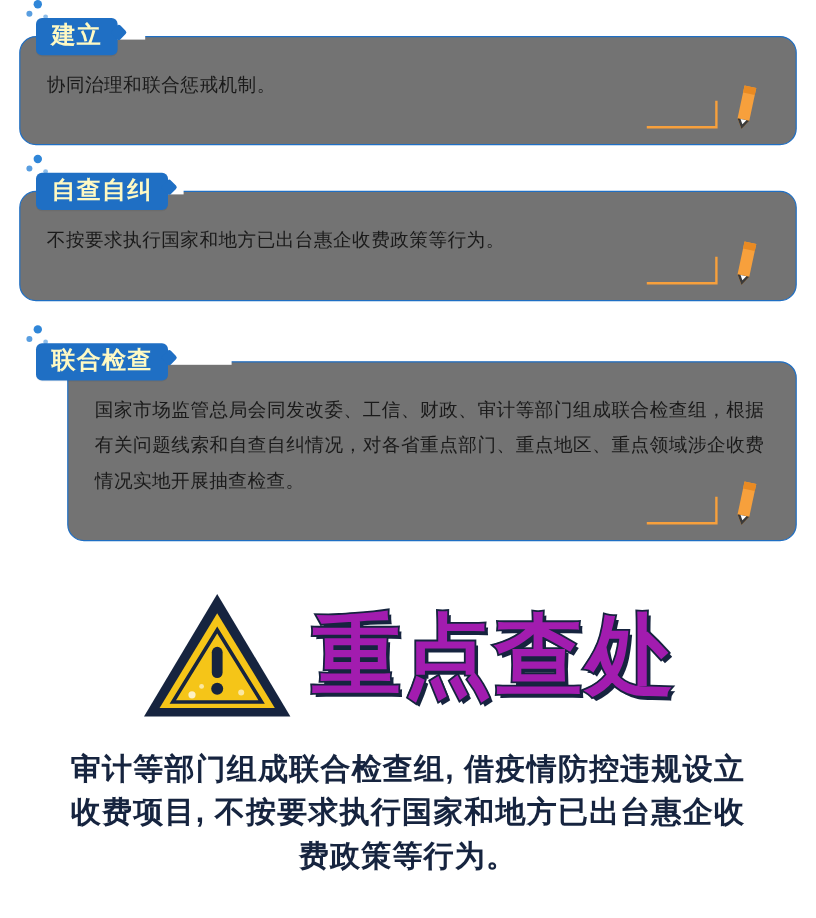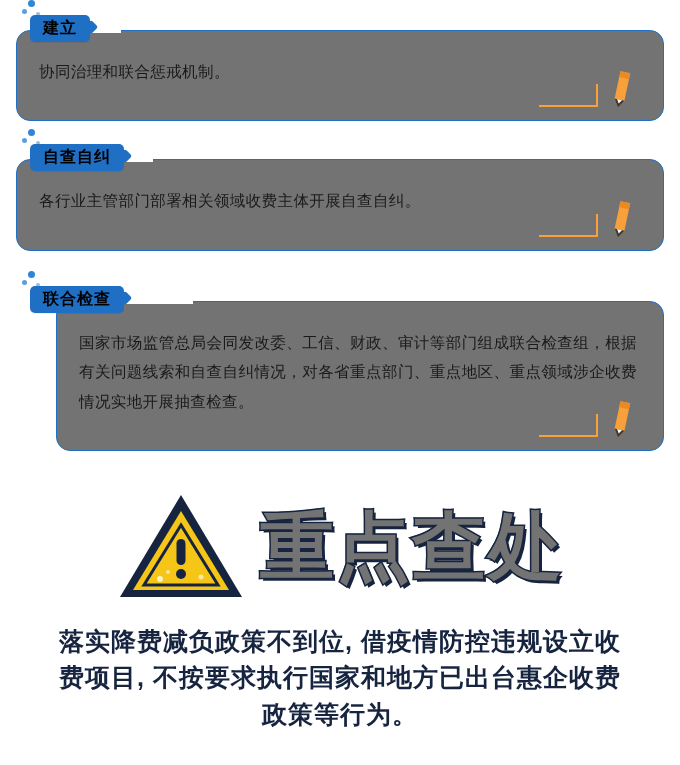--- a/index.html
+++ b/index.html
@@ -42,22 +42,22 @@
     top: -2px;
     height: 4px;
     background: #ffffff;
   }
 
   .tag {
     position: absolute;
     left: 14px;
     top: -15px;
     background: #1f6fc4;
-    color: #000000;
-    font-size: 16px;
+    color: #fef9c3;
+    font-size: 20px;
     font-weight: bold;
     letter-spacing: 1px;
     padding: 5px 13px 6px 13px;
     border-radius: 5px;
     line-height: 1;
     z-index: 3;
     white-space: nowrap;
     box-shadow: 0 1px 0 rgba(0,0,0,0.06);
   }
   .tag::after {
@@ -136,21 +136,21 @@
     width: 130px;
     height: 112px;
     flex: 0 0 auto;
   }
 
   .headline {
     font-family: Liberation Sans, sans-serif;
     font-weight: bold;
     font-size: 74px;
     line-height: 1;
-    color: #737373;
+    color: #a21caf;
     letter-spacing: 2px;
     -webkit-text-stroke: 3px #16243f;
     paint-order: stroke fill;
     text-shadow:
        3px 3px 0 #16243f,
       -1px -1px 0 #16243f;
     white-space: nowrap;
   }
 
   .subtext {
@@ -193,21 +193,21 @@
 
   <div class="section s2">
     <div class="dots">
       <i class="d1"></i>
         <i class="d2"></i>
         <i class="d3"></i>
     </div>
     <div class="tag">自查自纠</div>
     <div class="card">
       <div class="notch" style="width:118px"></div>
-      <div class="card-body">各行业主管部门部署相关领域收费主体开展自查自纠。</div>
+      <div class="card-body">不按要求执行国家和地方已出台惠企收费政策等行为。</div>
       <svg class="pencil" viewBox="0 0 110 46">
         <path d="M2 40 L60 40 L60 18" stroke="#f7a03c" stroke-width="2" fill="none"></path>
         <g transform="translate(78,2) rotate(12)">
           <path d="M6 2 L16 2 L16 30 L11 38 L6 30 Z" fill="#f7a03c"></path>
           <path d="M6 2 L16 2 L16 8 L6 8 Z" fill="#e98a22"></path>
           <path d="M6 30 L16 30 L11 38 Z" fill="#3a3a3a"></path>
           <path d="M8.5 30 L13.5 30 L11 34 Z" fill="#ffffff"></path>
         </g>
       </svg>
     </div>
@@ -242,16 +242,16 @@
         <path d="M65 20 L113 99 L17 99 Z" fill="#f5c518"></path>
         <path d="M65 34 L102 94 L28 94 Z" fill="#f5c518" stroke="#16243f" stroke-width="3"></path>
         <rect x="60.5" y="48" width="9" height="26" rx="4.5" fill="#16243f"></rect>
         <circle cx="65" cy="83" r="5" fill="#16243f"></circle>
         <circle cx="44" cy="88" r="3" fill="#ffffff" opacity="0.75"></circle>
         <circle cx="52" cy="81" r="2" fill="#ffffff" opacity="0.6"></circle>
         <circle cx="85" cy="86" r="2.5" fill="#ffffff" opacity="0.6"></circle>
       </svg>
       <div class="headline">重点查处</div>
     </div>
-    <div class="subtext">落实降费减负政策不到位, 借疫情防控违规设立收费项目, 不按要求执行国家和地方已出台惠企收费政策等行为。</div>
+    <div class="subtext">审计等部门组成联合检查组, 借疫情防控违规设立收费项目, 不按要求执行国家和地方已出台惠企收费政策等行为。</div>
   </div>
 
 </div>
 
 </body></html>

